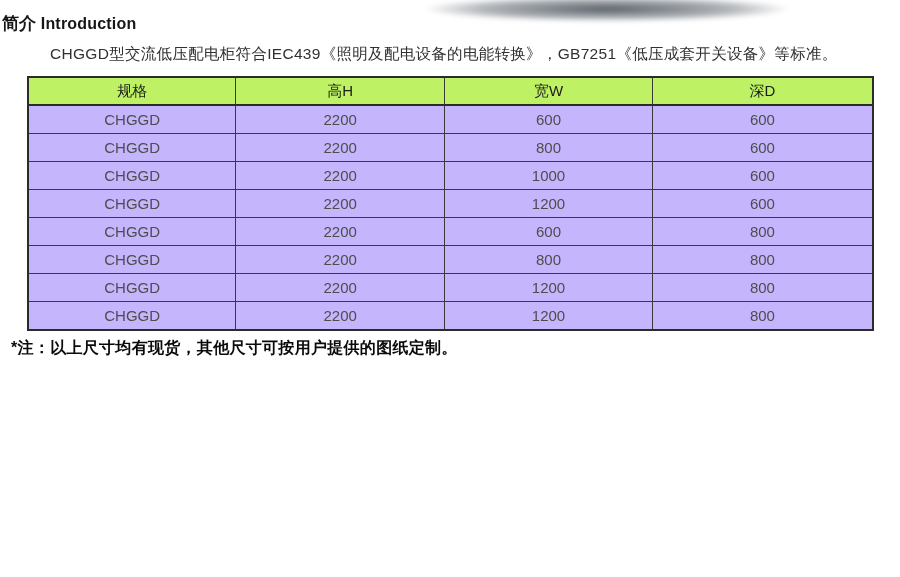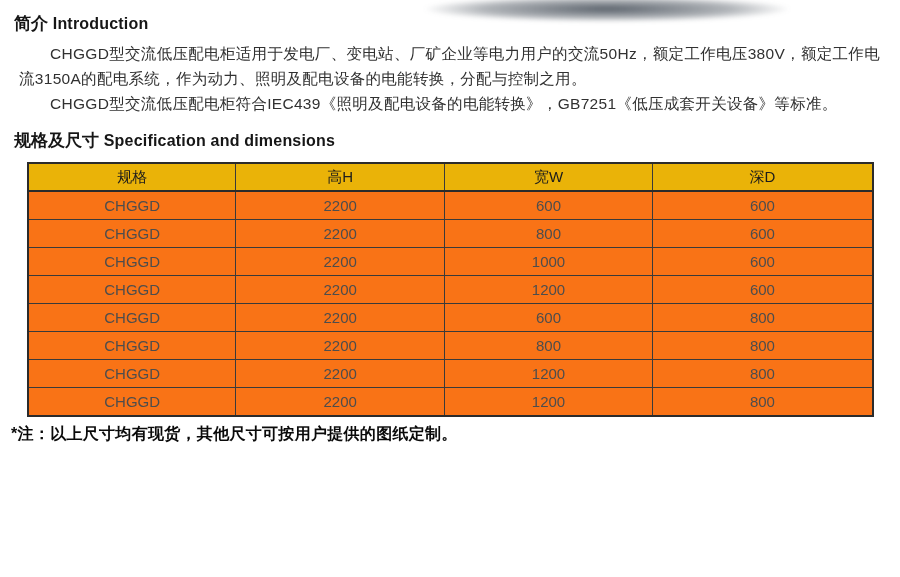--- a/index.html
+++ b/index.html
@@ -26,21 +26,21 @@
   }
   .doc-title {
     margin: 9px 0 0 27px;
     font-size: 26px;
     font-weight: bold;
     color: #1a4391;
     letter-spacing: 0.5px;
     line-height: 30px;
   }
   .section-heading {
-    margin: 13px 0 0 14px;
+    margin: 13px 0 0 2px;
     font-size: 17px;
     font-weight: bold;
     color: #161616;
     line-height: 22px;
   }
   .section-heading .en {
     font-size: 16px;
     letter-spacing: 0.2px;
   }
   .body-text {
@@ -61,28 +61,28 @@
     font-size: 15px;
   }
   table.spec-table th, table.spec-table td {
     border: 1px solid #3a3a3a;
     text-align: center;
     vertical-align: middle;
     padding: 0;
   }
   table.spec-table { border: 2px solid #2b2b2b; }
   table.spec-table thead th {
-    background: #eab308;
+    background: #bef264;
     color: #1c1c1c;
     font-weight: normal;
     height: 26px;
     border-bottom: 2px solid #2b2b2b;
   }
   table.spec-table tbody td {
-    background: #f97316;
+    background: #c4b5fd;
     color: #4d4d4d;
     height: 27px;
   }
   col.c1 { width: 24.6%; }
   col.c2 { width: 24.7%; }
   col.c3 { width: 24.6%; }
   col.c4 { width: 26.1%; }
   .footnote {
     margin: 7px 0 0 11px;
     font-size: 16px;
@@ -98,28 +98,23 @@
 
   <div class="top-swoosh"></div>
 
 
   <h2 class="section-heading">
     <span>简介</span>
     <span class="en">Introduction</span>
   </h2>
 
   <div class="body-text">
-    <p>CHGGD型交流低压配电柜适用于发电厂、变电站、厂矿企业等电力用户的交流50Hz，额定工作电压380V，额定工作电流3150A的配电系统，作为动力、照明及配电设备的电能转换，分配与控制之用。</p>
     <p>CHGGD型交流低压配电柜符合IEC439《照明及配电设备的电能转换》，GB7251《低压成套开关设备》等标准。</p>
   </div>
 
-  <h2 class="section-heading spec-heading">
-    <span>规格及尺寸</span>
-    <span class="en">Specification and dimensions</span>
-  </h2>
 
   <table class="spec-table">
     <colgroup>
       <col class="c1">
         <col class="c2">
         <col class="c3">
         <col class="c4">
     </colgroup>
     <thead>
       <tr id="spec-head-row">

